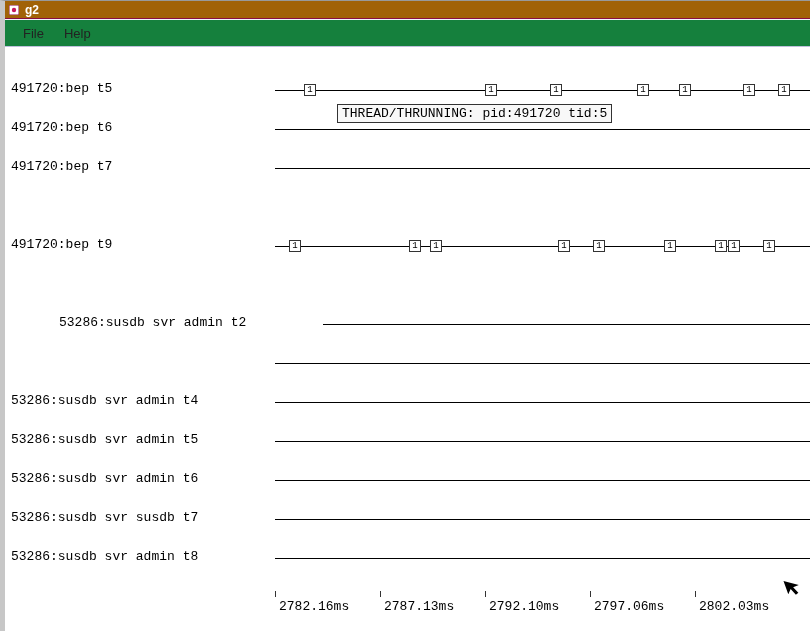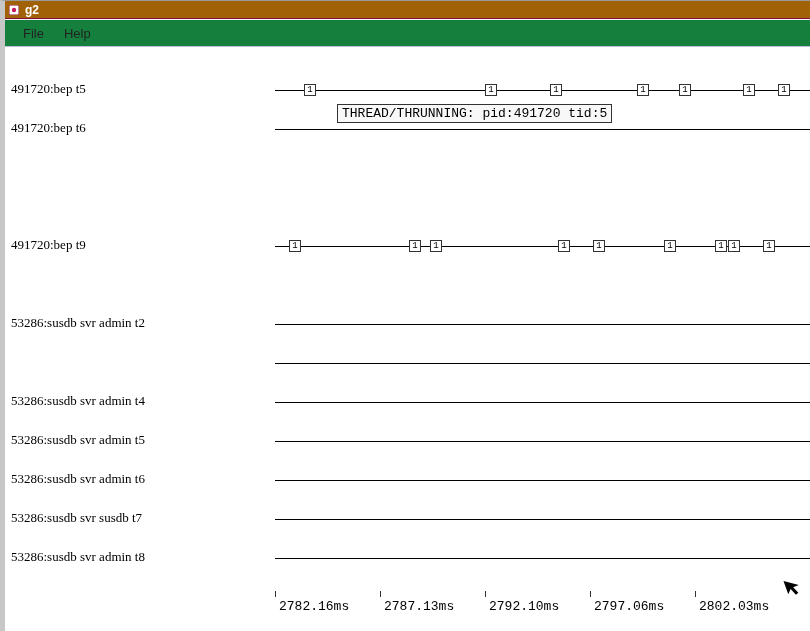--- a/index.html
+++ b/index.html
@@ -74,21 +74,21 @@
   .row {
     position: absolute;
     left: 0;
     right: 0;
     height: 14px;
   }
   .row .label {
     position: absolute;
     left: 6px;
     top: -2px;
-    font-family: Liberation Serif, serif;
+    font-family: Liberation Mono, monospace;
     font-size: 13px;
     color: #000;
     white-space: pre;
   }
   .row .track {
     position: absolute;
     left: 270px;
     right: 0;
     top: 7px;
     height: 0;
@@ -187,35 +187,39 @@
           <div class="marker" style="left: 362px;">1</div>
           <div class="marker" style="left: 404px;">1</div>
           <div class="marker" style="left: 468px;">1</div>
           <div class="marker" style="left: 503px;">1</div>
         </div>
       </div>
       <div class="row" style="top: 75px;">
         <div class="label">491720:bep t6</div>
         <div class="track"></div>
       </div>
+      <div class="row" style="top: 114px;">
+        <div class="label">491720:bep t7</div>
+        <div class="track"></div>
+      </div>
       <div class="row" style="top: 192px;">
         <div class="label">491720:bep t9</div>
         <div class="track">
           <div class="marker" style="left: 14px;">1</div>
           <div class="marker" style="left: 134px;">1</div>
           <div class="marker" style="left: 155px;">1</div>
           <div class="marker" style="left: 283px;">1</div>
           <div class="marker" style="left: 318px;">1</div>
           <div class="marker" style="left: 389px;">1</div>
           <div class="marker" style="left: 440px;">1</div>
           <div class="marker" style="left: 453px;">1</div>
           <div class="marker" style="left: 488px;">1</div>
         </div>
       </div>
-      <div class="row" style="top: 270px;">
+      <div class="row" style="top: 270px; margin-left: 48px;">
         <div class="label">53286:susdb svr admin t2</div>
         <div class="track"></div>
       </div>
       <div class="row" style="top: 309px;">
         <div class="track"></div>
       </div>
       <div class="row" style="top: 348px;">
         <div class="label">53286:susdb svr admin t4</div>
         <div class="track"></div>
       </div>

